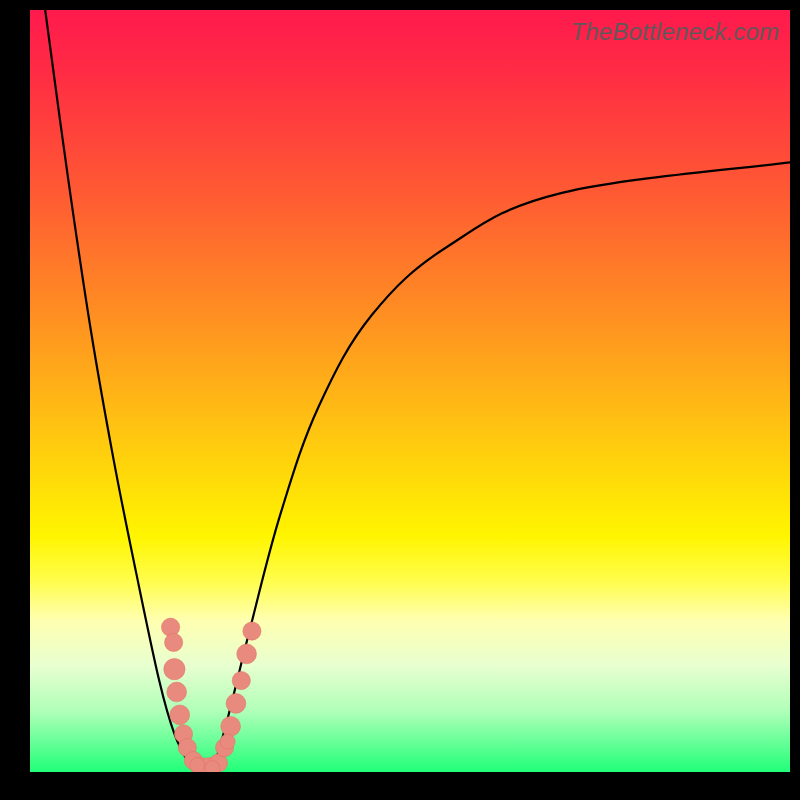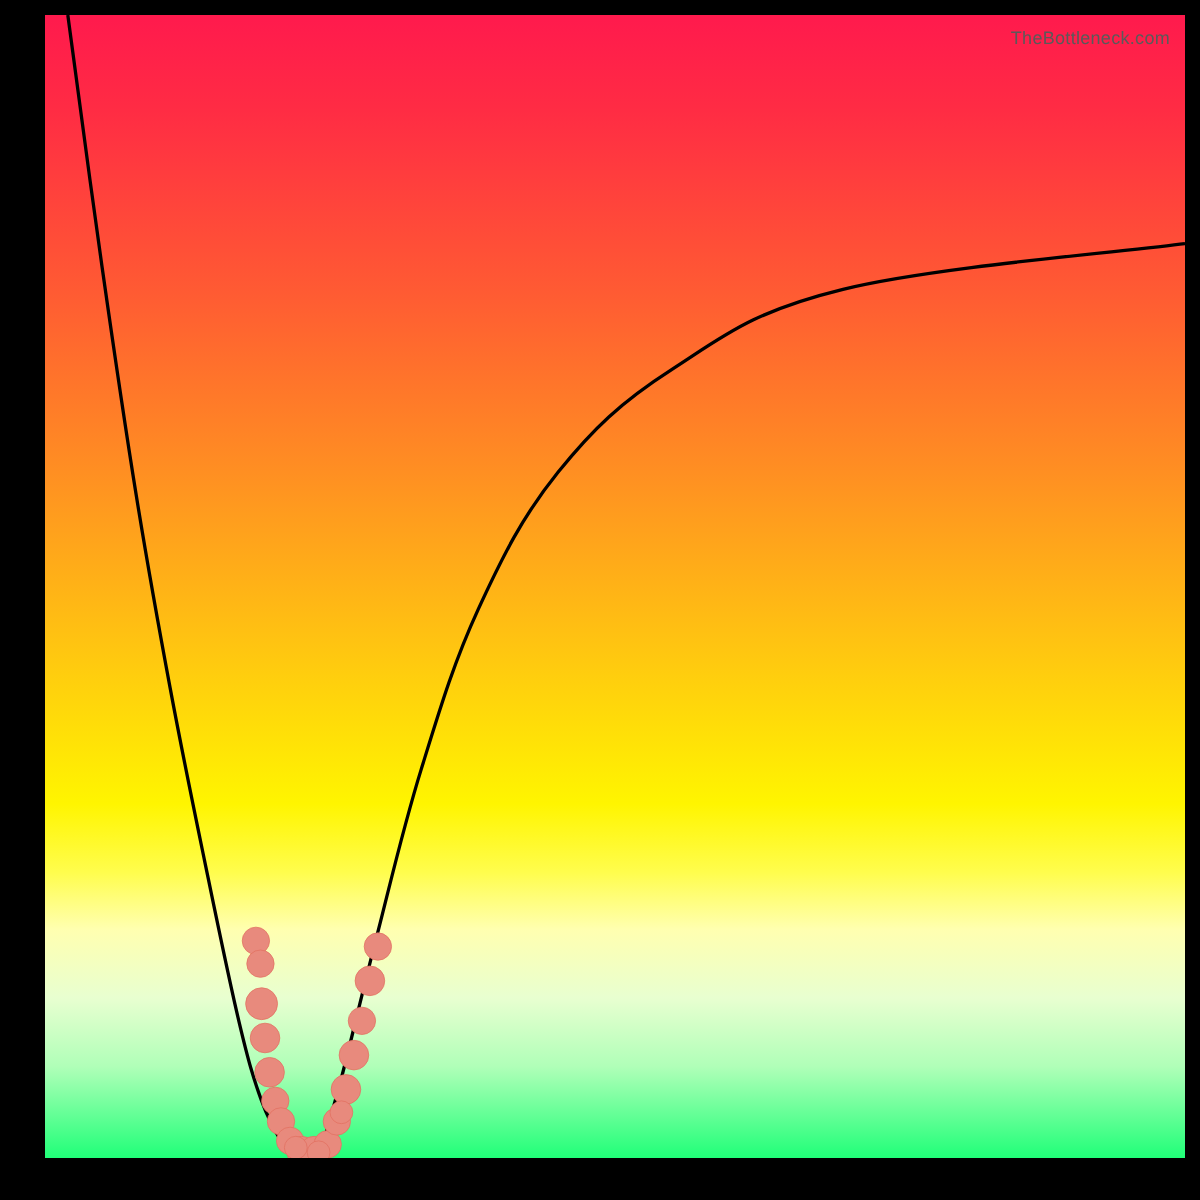--- a/index.html
+++ b/index.html
@@ -30,23 +30,24 @@
       #e8ffd0 86%,
       #b0ffb8 92%,
       #20ff78 100%
     );
   }
   .watermark {
     position: absolute;
     top: 8px;
     right: 10px;
     color: #5a5a5a;
-    font-size: 12px;
+    font-size: 24px;
     font-weight: 400;
     letter-spacing: 0.2px;
+    font-style: italic;
   }
   svg.overlay {
     position: absolute;
     left: 0;
     top: 0;
     width: 760px;
     height: 762px;
   }
   .curve {
     fill: none;

